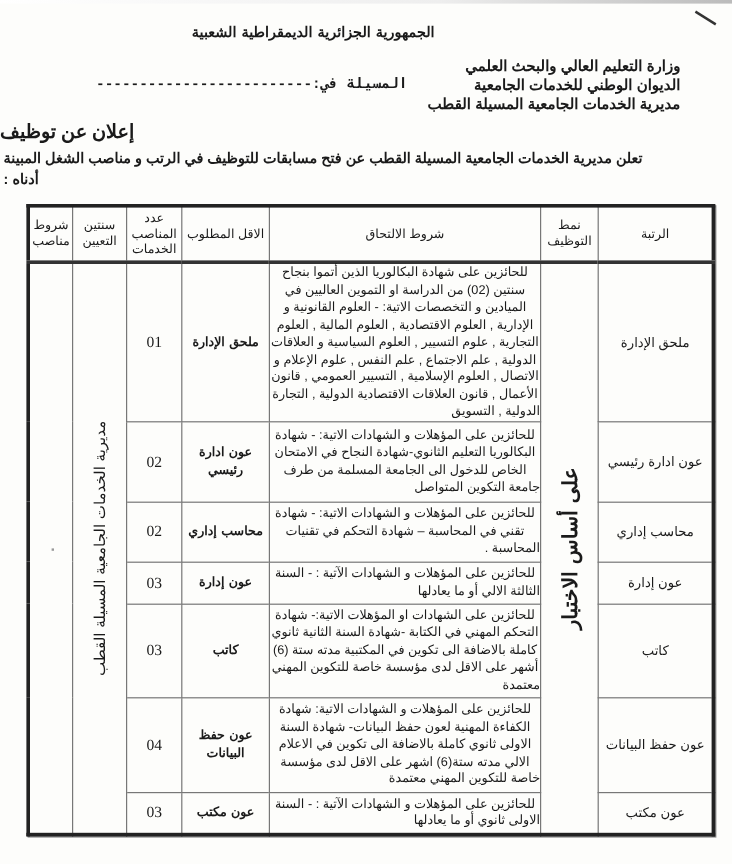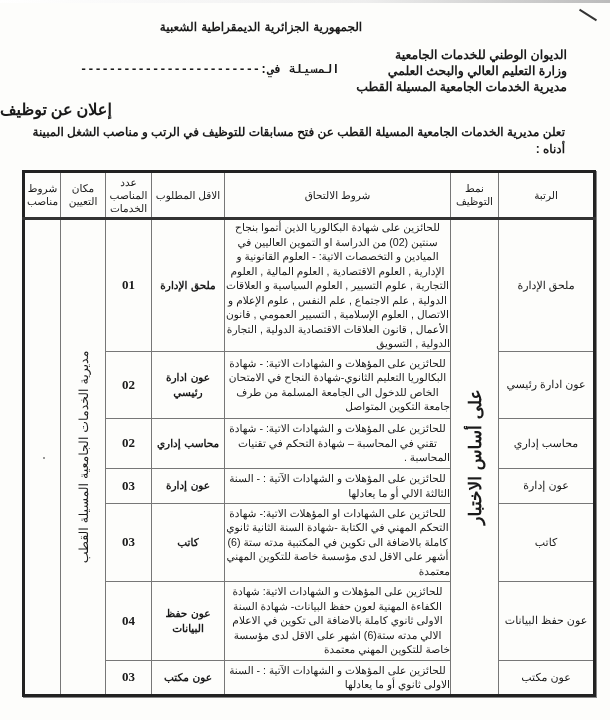--- a/index.html
+++ b/index.html
@@ -7,53 +7,53 @@
     width:610px; height:720px; overflow:hidden; position:relative;
     background:#fdfdfb; color:#1a1a1a;
     font-family:"DejaVu Sans", sans-serif;
   }
   .topline { position:absolute; left:0; top:0; width:610px; height:3px; background:linear-gradient(90deg,#fff 0%,#eee 60%,#bbb 100%); }
   .corner-mark { position:absolute; right:12px; top:14px; width:20px; height:2px; background:#333; transform:rotate(32deg); }
   .republic { position:absolute; left:0; width:522px; top:20px; text-align:center; font-family:"DejaVu Serif", serif; font-size:12px; font-weight:bold; direction:rtl; }
   .ministry { position:absolute; right:43px; top:47px; direction:rtl; text-align:right; font-family:"Liberation Sans", sans-serif; font-size:12.5px; font-weight:bold; line-height:16px; }
   .place-date { position:absolute; left:80px; top:62px; direction:rtl; font-family:Liberation Mono, monospace; font-size:12px; font-weight:bold; white-space:nowrap; }
   .title { position:absolute; left:0; width:610px; top:100px; text-align:left; direction:rtl; font-family:Liberation Serif, serif; font-size:16px; font-weight:bold; }
-  .intro { position:absolute; right:45px; width:545px; top:124px; direction:rtl; text-align:right; font-family:"Liberation Sans", sans-serif; font-size:12px; font-weight:bold; line-height:17px; }
+  .intro { position:absolute; right:62px; width:545px; top:124px; direction:rtl; text-align:left; font-family:"Liberation Sans", sans-serif; font-size:12px; font-weight:bold; line-height:17px; }
 
   table.ad {
     position:absolute; left:22px; top:170px; width:571px;
     border-collapse:collapse; direction:rtl;
     border:3px solid #222; box-shadow:1px 1px 0 #888;
     table-layout:fixed;
   }
   table.ad th, table.ad td { border:1px solid #777; padding:0; vertical-align:middle; text-align:center; }
   table.ad thead th { height:44px; font-family:"Liberation Sans", sans-serif; font-size:10.5px; font-weight:normal; line-height:13px; border-bottom:3px solid #333; }
   col.c-rank { width:96px; } col.c-mode { width:48px; } col.c-cond { width:226px; }
   col.c-spec { width:73px; } col.c-count { width:46px; } col.c-loc { width:45px; } col.c-other { width:37px; }
   td.rank { font-family:"Liberation Sans", sans-serif; font-size:11px; }
   td.cond { text-align:justify; text-align-last:right; padding:2px 4px 1px 4px; font-family:"Liberation Sans", sans-serif; font-size:10.6px; line-height:14.5px; vertical-align:top; }
   td.spec { font-family:"DejaVu Serif", serif; font-size:10.5px; font-weight:bold; line-height:15px; }
-  td.count { font-family:"Liberation Serif", serif; font-size:13px; font-weight:bold; }
+  td.count { font-family:"Liberation Serif", serif; font-size:13px; font-weight:normal; }
   td.mode, td.loc, td.other { position:relative; }
   .vtext { position:absolute; left:50%; top:50%; white-space:nowrap; transform:translate(-50%,-50%) rotate(-90deg); direction:rtl; }
   .vmode { font-family:"DejaVu Serif", serif; font-size:17px; font-weight:bold; }
   .vloc { font-family:"DejaVu Serif", serif; font-size:12.5px; }
   .dot { position:absolute; left:50%; top:50%; width:2px; height:2px; background:#999; }
 </style>
 </head>
 <body>
 
 <div class="topline"></div>
 <div class="corner-mark"></div>
 
 <div class="republic">الجمهورية الجزائرية الديمقراطية الشعبية</div>
 
 <div class="ministry">
+  <div>وزارة التعليم العالي والبحث العلمي</div>
   <div>الديوان الوطني للخدمات الجامعية</div>
-  <div>وزارة التعليم العالي والبحث العلمي</div>
   <div>مديرية الخدمات الجامعية المسيلة القطب</div>
 </div>
 
 <div class="place-date">المسيلة في:-------------------------</div>
 
 <div class="title">إعلان عن توظيف</div>
 
 <div class="intro">تعلن مديرية الخدمات الجامعية المسيلة القطب عن فتح مسابقات للتوظيف في الرتب و مناصب الشغل المبينة أدناه :</div>
 
 <table class="ad">
@@ -66,21 +66,21 @@
       <col class="c-loc">
       <col class="c-other">
   </colgroup>
   <thead>
     <tr>
       <th>الرتبة</th>
       <th>نمط التوظيف</th>
       <th>شروط الالتحاق</th>
       <th>الاقل المطلوب</th>
       <th>عدد المناصب الخدمات</th>
-      <th>مكان التعيين</th>
+      <th>سنتين التعيين</th>
       <th>شروط مناصب</th>
     </tr>
   </thead>
   <tbody>
     <tr style="height:128px;">
       <td class="rank">ملحق الإدارة</td>
       <td class="mode" rowspan="7">
         <span class="vtext vmode">على أساس الاختبار</span>
       </td>
       <td class="cond">للحائزين على شهادة البكالوريا الذين أتموا بنجاح سنتين (02) من الدراسة او التموين العاليين في الميادين و التخصصات الاتية: - العلوم القانونية و الإدارية , العلوم الاقتصادية , العلوم المالية , العلوم التجارية , علوم التسيير , العلوم السياسية و العلاقات الدولية , علم الاجتماع , علم النفس , علوم الإعلام و الاتصال , العلوم الإسلامية , التسيير العمومي , قانون الأعمال , قانون العلاقات الاقتصادية الدولية , التجارة الدولية , التسويق</td>

